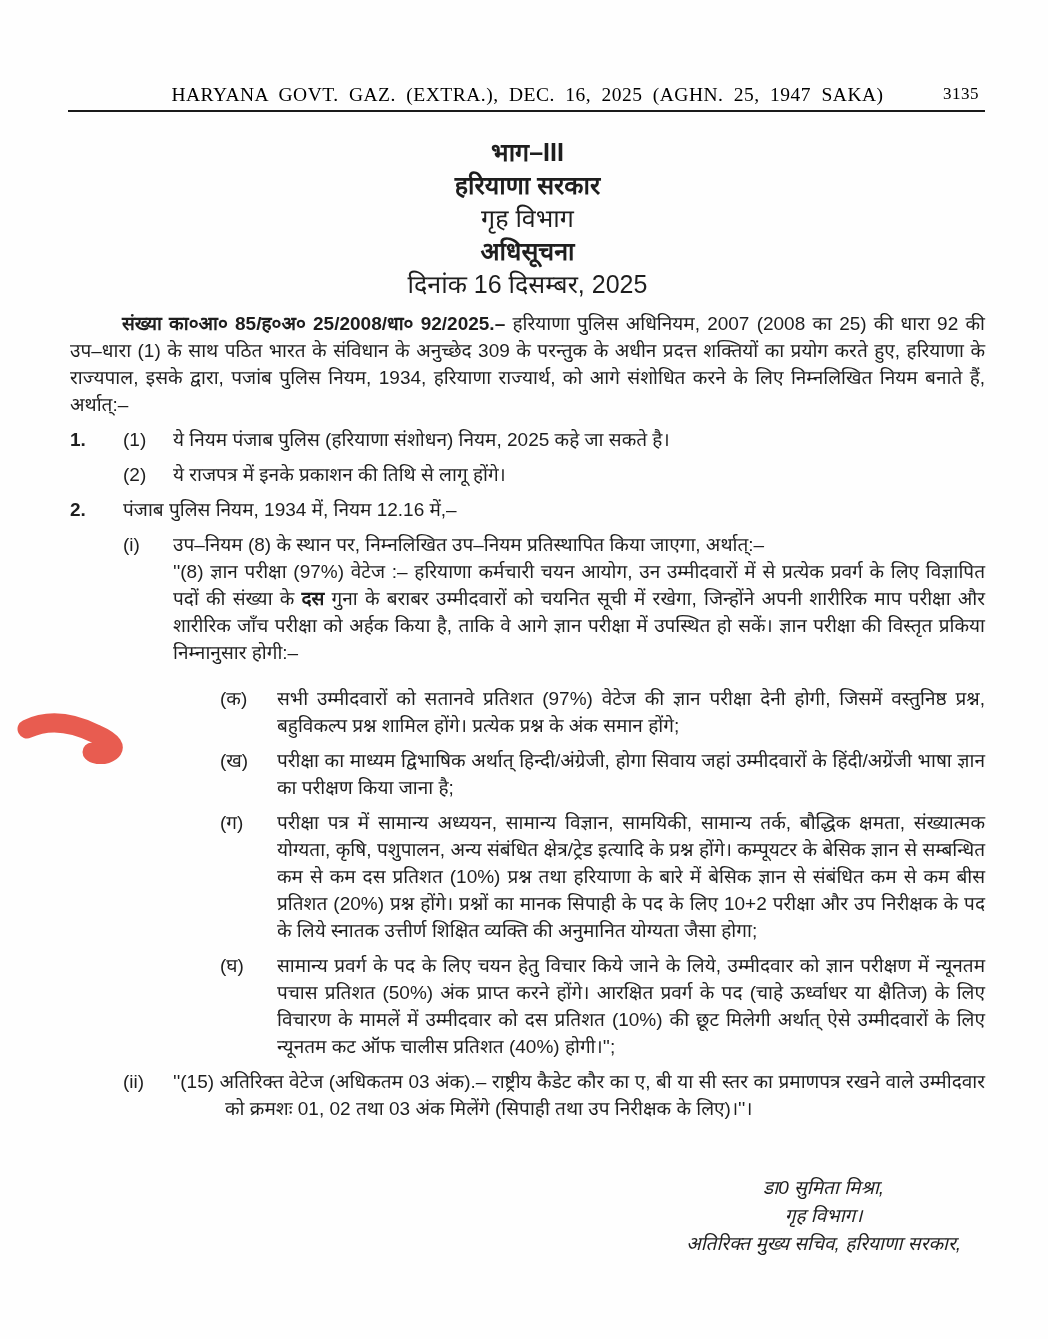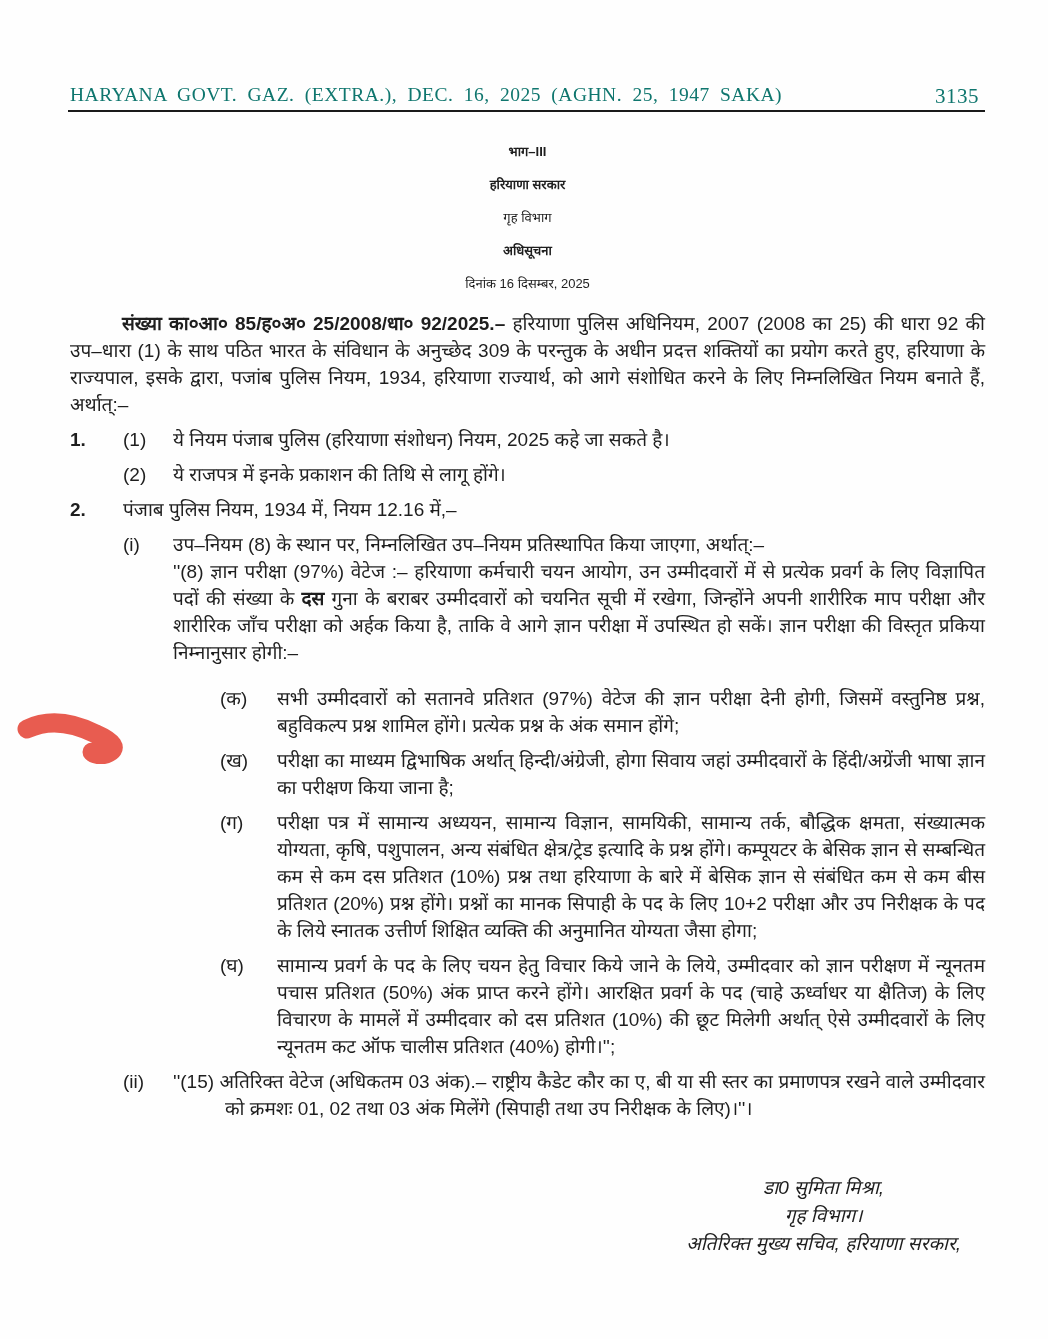--- a/index.html
+++ b/index.html
@@ -15,48 +15,48 @@
     overflow: hidden;
     font-family: "Liberation Sans", "DejaVu Sans", sans-serif;
     color: #1e1e1e;
     font-size: 19px;
   }
   
   .header-row {
     position: relative;
     margin: 0 63px 0 70px;
     padding-top: 84px;
-    text-align: left;
+    text-align: center;
     font-family: "Liberation Serif", "DejaVu Serif", serif;
     font-size: 19.5px;
     letter-spacing: 0.5px;
     word-spacing: 5px;
-    color: #0f766e;
+    color: #000000;
   }
   .page-number {
     position: absolute;
     right: 6px;
     top: 84px;
     font-family: "Liberation Serif", "DejaVu Serif", serif;
-    font-size: 21px;
+    font-size: 17px;
   }
   .header-rule {
     margin: 4px 63px 0 68px;
     border-top: 2px solid #1a1a1a;
     height: 0;
   }
   
   .headings {
     margin: 30px 63px 0 70px;
     text-align: center;
   }
   .headings div {
     line-height: 20px;
     margin-bottom: 13px;
-    font-size: 13px;
+    font-size: 25px;
   }
   .h-bold { font-weight: bold; }
   
   .content {
     margin: 0 63px 0 70px;
     line-height: 27px;
   }
   .intro {
     margin: 16px 0 0 0;
     text-align: justify;

